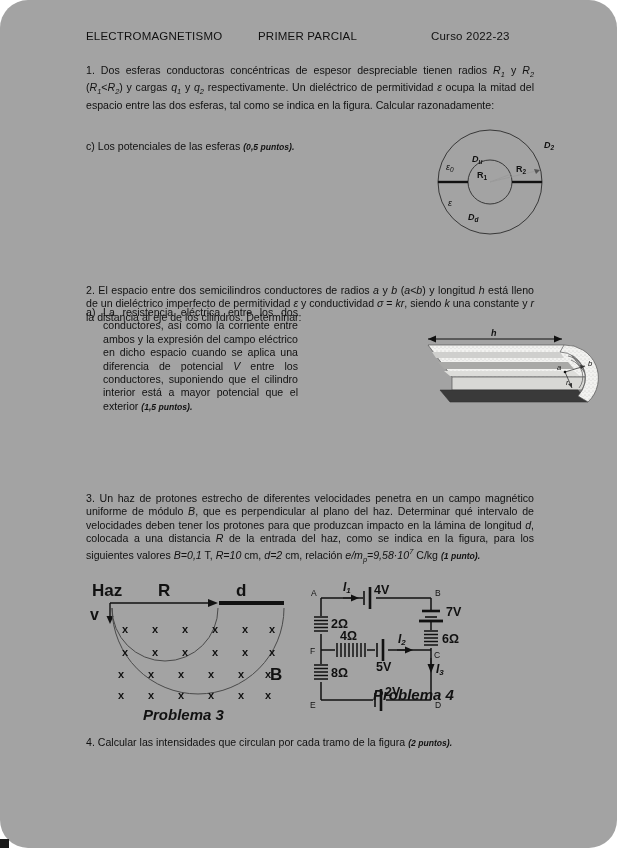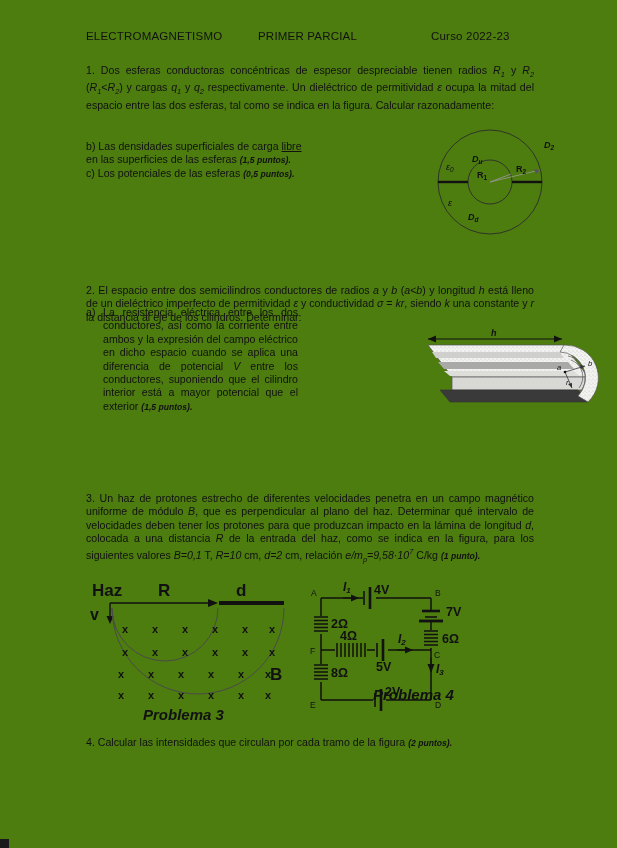--- a/index.html
+++ b/index.html
@@ -6,21 +6,22 @@
   body {
     width:617px; height:848px;
     background:#ffffff;
     font-family:"Liberation Sans", sans-serif;
     color:#111;
     position:relative;
     overflow:hidden;
   }
   .page {
     position:absolute; inset:0;
-    background:#4d7c0f;
+    background:#a3a3a3;
+    border-radius:28px;
   }
   .content { position:absolute; left:86px; top:0; width:448px; }
 
   
   .hdr { position:absolute; top:30px; left:0; width:448px; font-size:11.5px; letter-spacing:.2px; }
   .hdr .t1 { position:absolute; left:0; }
   .hdr .t2 { position:absolute; left:172px; }
   .hdr .t3 { position:absolute; left:345px; }
 
   
@@ -77,25 +78,20 @@
     </div>
 
     <div class="blk p" id="p1-intro">
       1. Dos esferas conductoras concéntricas de espesor despreciable tienen radios <i>R</i><sub>1</sub> y <i>R</i><sub>2</sub>
       (<i>R</i><sub>1</sub>&lt;<i>R</i><sub>2</sub>) y cargas <i>q</i><sub>1</sub> y <i>q</i><sub>2</sub> respectivamente. Un dieléctrico de permitividad <i>ε</i> ocupa la mitad
       del espacio entre las dos esferas, tal como se indica en la figura. Calcular
       razonadamente:
     </div>
 
     <div class="blk" id="p1-items">
-      <div>
-        b) Las densidades superficiales de carga
-        <span class="u">libre</span>
-        en las superficies de las esferas <span class="bi">(1,5 puntos).</span>
-      </div>
       <div>
         c) Los potenciales de las esferas <span class="bi">(0,5 puntos).</span>
       </div>
     </div>
 
     <div class="blk" id="fig1">
       <svg width="190" height="112" viewBox="0 0 190 112">
         <circle cx="78" cy="56" r="52" fill="none" stroke="#2b2b2b" stroke-width="0.9"></circle>
         <circle cx="78" cy="56" r="22" fill="none" stroke="#2b2b2b" stroke-width="0.9"></circle>
         <line x1="26" y1="56" x2="56" y2="56" stroke="#111" stroke-width="2.4"></line>

